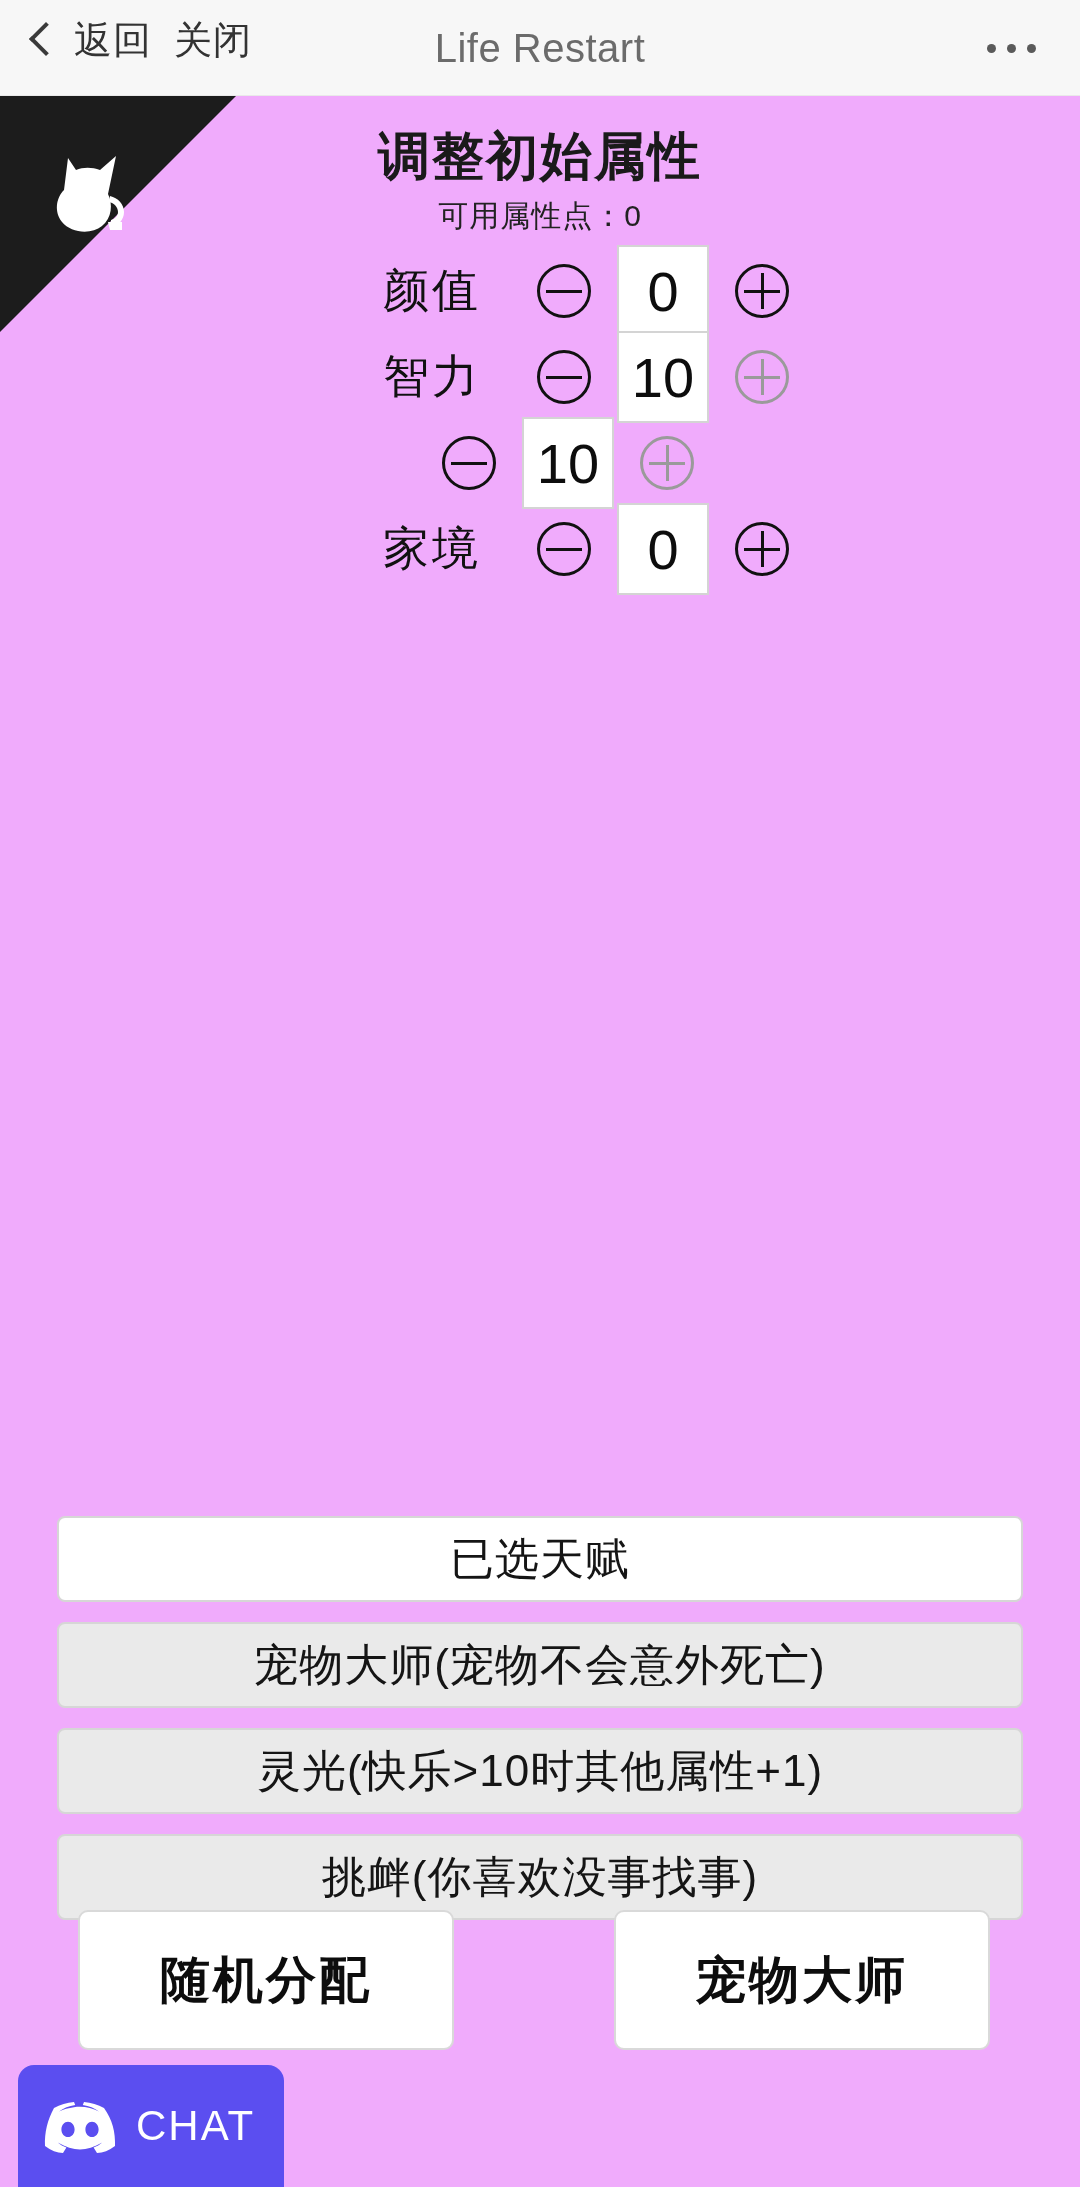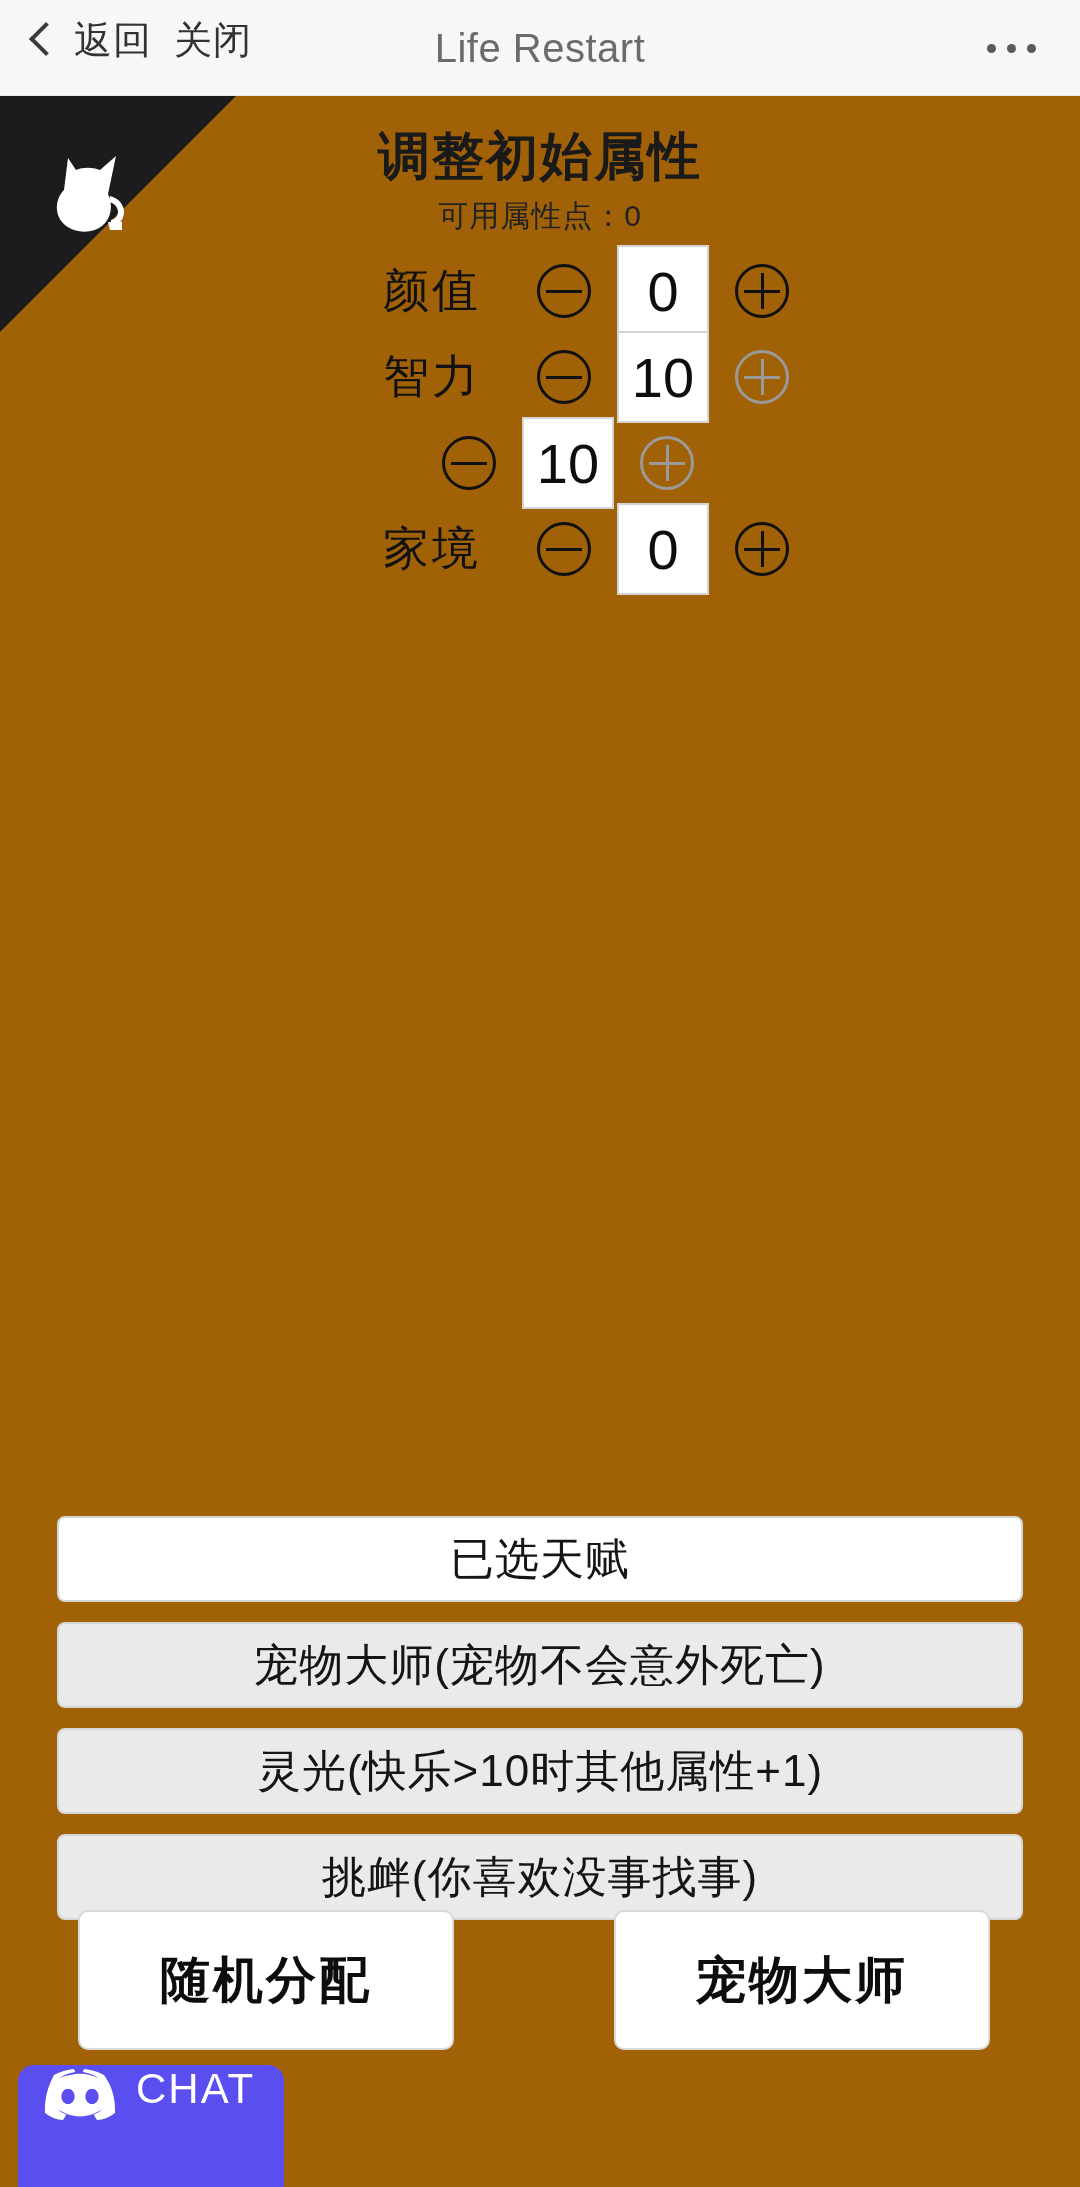--- a/index.html
+++ b/index.html
@@ -84,21 +84,21 @@
     border-radius: 50%;
     background: #5a5a5a;
   }
 
   
   .page {
     position: absolute;
     top: 96px; left: 0;
     width: 1080px;
     height: 2091px;
-    background: #a16207;
+    background: #f0abfc;
     overflow: hidden;
   }
 
   
   .corner-ribbon {
     position: absolute;
     top: 0; left: 0;
     width: 236px;
     height: 236px;
     overflow: hidden;
@@ -269,20 +269,21 @@
   
   .discord-badge {
     position: absolute;
     left: 18px;
     bottom: 0;
     width: 266px;
     height: 122px;
     background: #5b4ef0;
     border-radius: 16px 16px 0 0;
     display: flex;
+    align-items: center;
     gap: 20px;
     padding-left: 26px;
     box-sizing: border-box;
   }
   .discord-badge .dlabel {
     color: #ffffff;
     font-size: 42px;
     letter-spacing: 2px;
   }
 </style>

